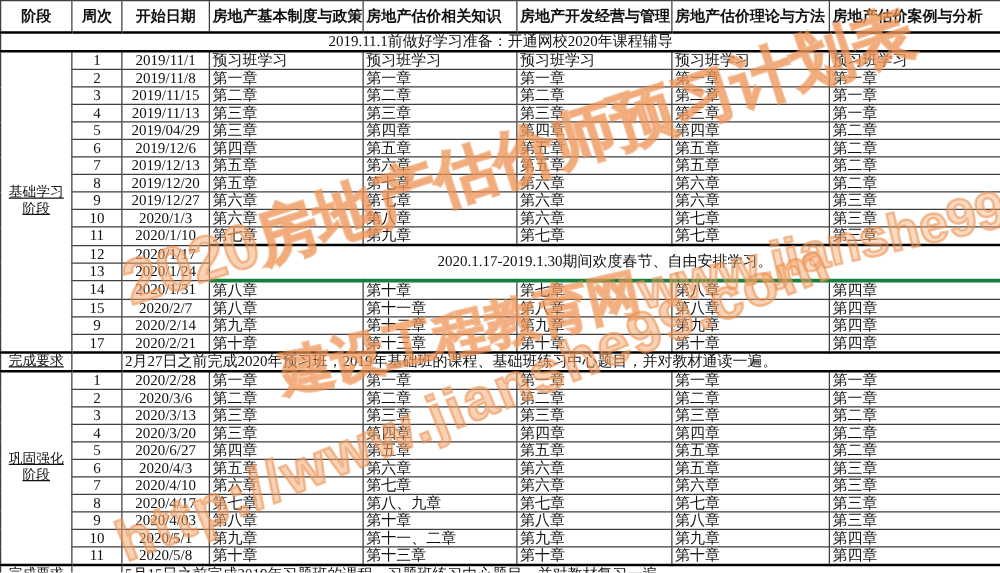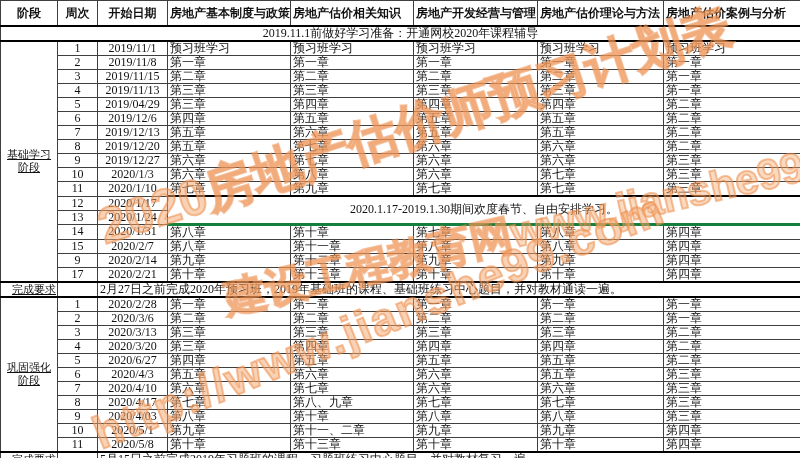--- a/index.html
+++ b/index.html
@@ -14,21 +14,21 @@
     padding:0 2px;overflow:hidden;white-space:nowrap;
     font-weight:normal;color:#111;
   }
   thead th{height:24px;font-weight:bold;border-bottom:2px solid #000;}
   .c{text-align:center;}
   .l{text-align:left;}
   .stage-cell{
     font-size:11px;text-align:center;white-space:normal;word-break:break-all;
     line-height:13px;padding:0 1px;vertical-align:middle;text-decoration:underline;
   }
-  .stage-cell.l{text-align:right;}
+  .stage-cell.l{text-align:center;}
   tr.prep-row td{height:11px;border-top:2px solid #000;border-bottom:2px solid #000;
     text-align:center;}
   tr.req-row td{height:13px;border-top:2px solid #000;border-bottom:2px solid #000;}
   td.note-cell{text-align:center;border-top:2px solid #000;border-bottom:3px solid #15803d;}
   td.merged-text{text-align:left;}
   .wm{
     position:absolute;z-index:5;pointer-events:none;white-space:nowrap;font-weight:bold;
     font-family:"Liberation Sans","DejaVu Sans",sans-serif;
     transform-origin:0 50%;
     color:rgba(244,166,108,0.50);

